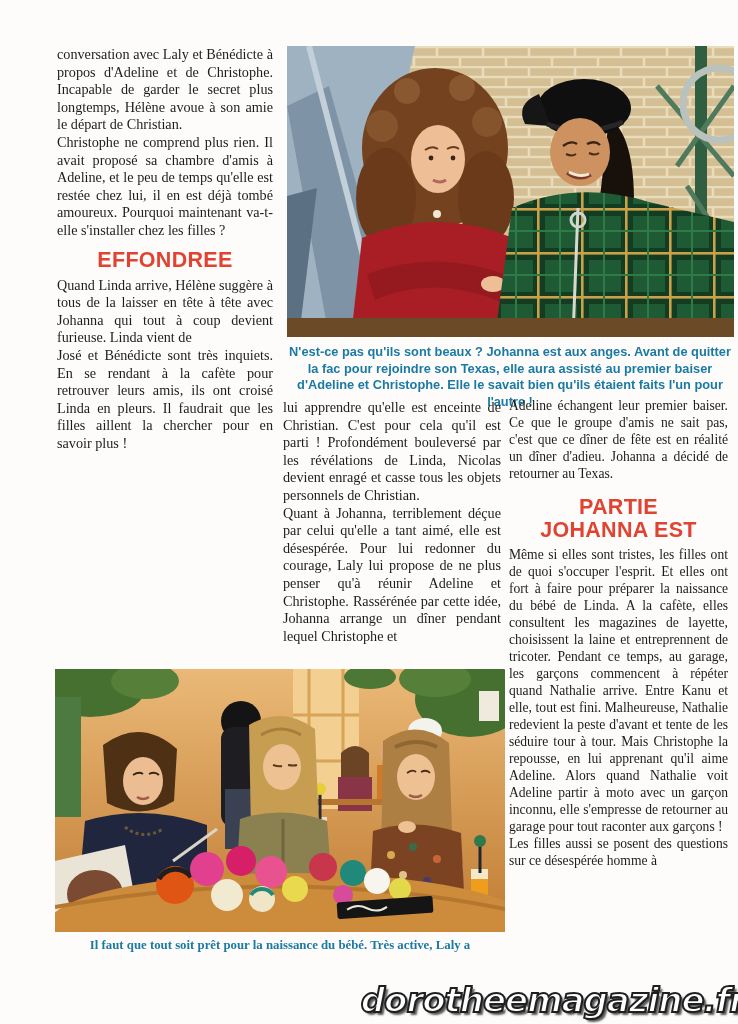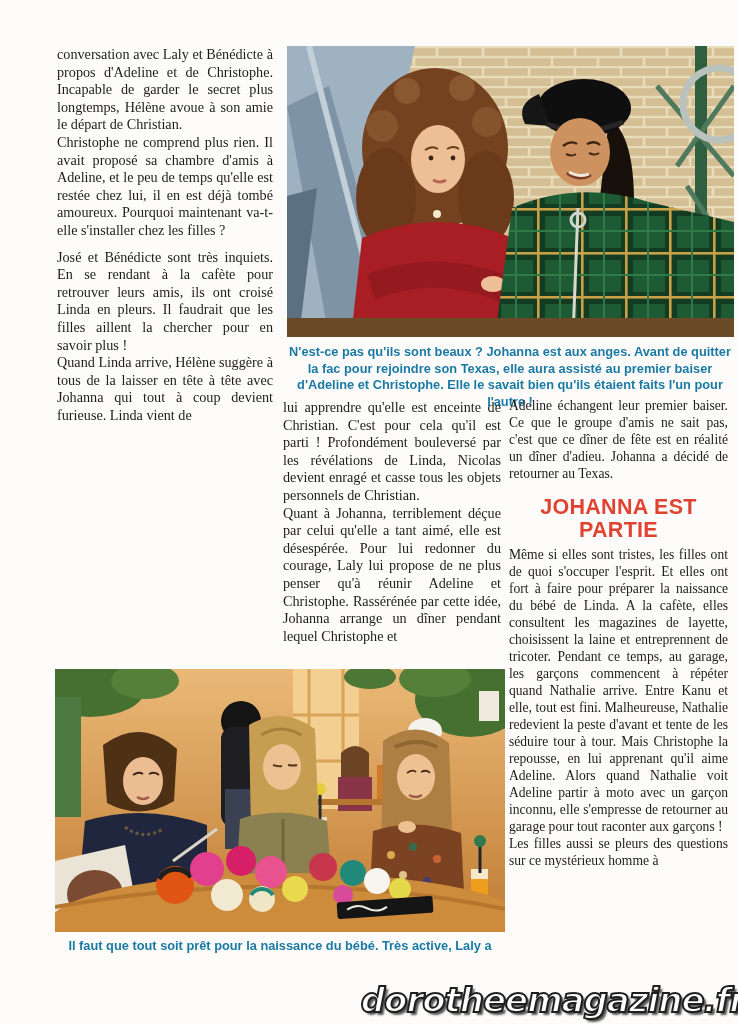--- a/index.html
+++ b/index.html
@@ -10,38 +10,39 @@
   .col3{font-size:13.6px;line-height:17px;}
   .headline{margin:9px 0 6px 0;text-align:center;font-family:"Liberation Sans",sans-serif;
             font-weight:bold;font-size:21.5px;line-height:22px;letter-spacing:.3px;color:#e04331;
             transform:scaleY(1.04);}
   .headline span{display:block;}
   .photo{position:absolute;overflow:hidden;background:#c8b58c;}
   .photo svg{display:block;}
   .caption{position:absolute;text-align:center;font-family:"Liberation Sans",sans-serif;
            font-weight:bold;color:#1b7aa4;font-size:12.8px;line-height:16.5px;}
   .caption-bottom-wrap{height:33px;overflow:hidden;}
-  .caption-bottom-wrap div{white-space:nowrap;line-height:19px;}
+  .caption-bottom-wrap div{white-space:nowrap;line-height:19px;font-family:Liberation Serif, serif;}
   .watermark{position:absolute;top:980px;right:4px;font-family:"DejaVu Sans",sans-serif;
              font-weight:bold;font-style:italic;font-size:34px;letter-spacing:-1px;color:#ffffff;
              -webkit-text-stroke:2px #1f1f1f;
              text-shadow:3px 3px 2px rgba(70,70,70,.9), 1px 1px 0 #000;}
 </style>
 </head>
 <body>
 
 <div class="page">
 
   <div class="col" style="left:57px;top:46px;width:216px;">
     <p>conversation avec Laly et Bénédicte à propos d'Adeline et de Christophe. Incapable de garder le secret plus longtemps, Hélène avoue à son amie le départ de Christian.</p>
     <p>Christophe ne comprend plus rien. Il avait proposé sa chambre d'amis à Adeline, et le peu de temps qu'elle est restée chez lui, il en est déjà tombé amoureux. Pourquoi maintenant va-t-elle s'installer chez les filles ?</p>
     <h2 class="headline">
+      <span>EFFONDREE</span>
     </h2>
+    <p>Quand Linda arrive, Hélène suggère à tous de la laisser en tête à tête avec Johanna qui tout à coup devient furieuse. Linda vient de</p>
     <p>José et Bénédicte sont très inquiets. En se rendant à la cafète pour retrouver leurs amis, ils ont croisé Linda en pleurs. Il faudrait que les filles aillent la chercher pour en savoir plus !</p>
-    <p>Quand Linda arrive, Hélène suggère à tous de la laisser en tête à tête avec Johanna qui tout à coup devient furieuse. Linda vient de</p>
   </div>
 
   <div class="photo" style="left:287px;top:46px;width:447px;height:291px;">
     <svg width="447" height="291" viewBox="0 0 447 291">
       <defs>
         <pattern id="bricks" width="46" height="20" patternUnits="userSpaceOnUse">
           <rect width="46" height="20" fill="#d4be93"></rect>
           <path d="M0 1h46M0 11h46" stroke="#e9dcba" stroke-width="2.6"></path>
           <path d="M12 0v10M35 10v10" stroke="#e9dcba" stroke-width="2.6"></path>
         </pattern>
@@ -106,25 +107,25 @@
   <div class="caption" style="left:285px;top:344px;width:450px;">N'est-ce pas qu'ils sont beaux ? Johanna est aux anges. Avant de quitter la fac pour rejoindre son Texas, elle aura assisté au premier baiser d'Adeline et Christophe. Elle le savait bien qu'ils étaient faits l'un pour l'autre !</div>
 
   <div class="col" style="left:283px;top:399px;width:218px;">
     <p>lui apprendre qu'elle est enceinte de Christian. C'est pour cela qu'il est parti ! Profondément bouleversé par les révélations de Linda, Nicolas devient enragé et casse tous les objets personnels de Christian.</p>
     <p>Quant à Johanna, terriblement déçue par celui qu'elle a tant aimé, elle est désespérée. Pour lui redonner du courage, Laly lui propose de ne plus penser qu'à réunir Adeline et Christophe. Rassérénée par cette idée, Johanna arrange un dîner pendant lequel Christophe et</p>
   </div>
 
   <div class="col col3" style="left:509px;top:397px;width:219px;">
     <p>Adeline échangent leur premier baiser. Ce que le groupe d'amis ne sait pas, c'est que ce dîner de fête est en réalité un dîner d'adieu. Johanna a décidé de retourner au Texas.</p>
     <h2 class="headline" style="margin-top:14px;">
+      <span>PARTIE</span>
       <span>JOHANNA EST</span>
-      <span>PARTIE</span>
     </h2>
     <p>Même si elles sont tristes, les filles ont de quoi s'occuper l'esprit. Et elles ont fort à faire pour préparer la naissance du bébé de Linda. A la cafète, elles consultent les magazines de layette, choisissent la laine et entreprennent de tricoter. Pendant ce temps, au garage, les garçons commencent à répéter quand Nathalie arrive. Entre Kanu et elle, tout est fini. Malheureuse, Nathalie redevient la peste d'avant et tente de les séduire tour à tour. Mais Christophe la repousse, en lui apprenant qu'il aime Adeline. Alors quand Nathalie voit Adeline partir à moto avec un garçon inconnu, elle s'empresse de retourner au garage pour tout raconter aux garçons !</p>
-    <p>Les filles aussi se pleurs des questions sur ce mystérieux homme à</p>
+    <p>Les filles aussi se posent des questions sur ce désespérée homme à</p>
   </div>
 
   <div class="photo" style="left:55px;top:669px;width:450px;height:263px;">
     <svg width="450" height="263" viewBox="0 0 450 263">
       <defs>
         <linearGradient id="caf" x1="0" y1="0" x2="0" y2="1">
           <stop offset="0" stop-color="#eab977"></stop>
             <stop offset="1" stop-color="#c07c33"></stop>
         </linearGradient>
       </defs>

